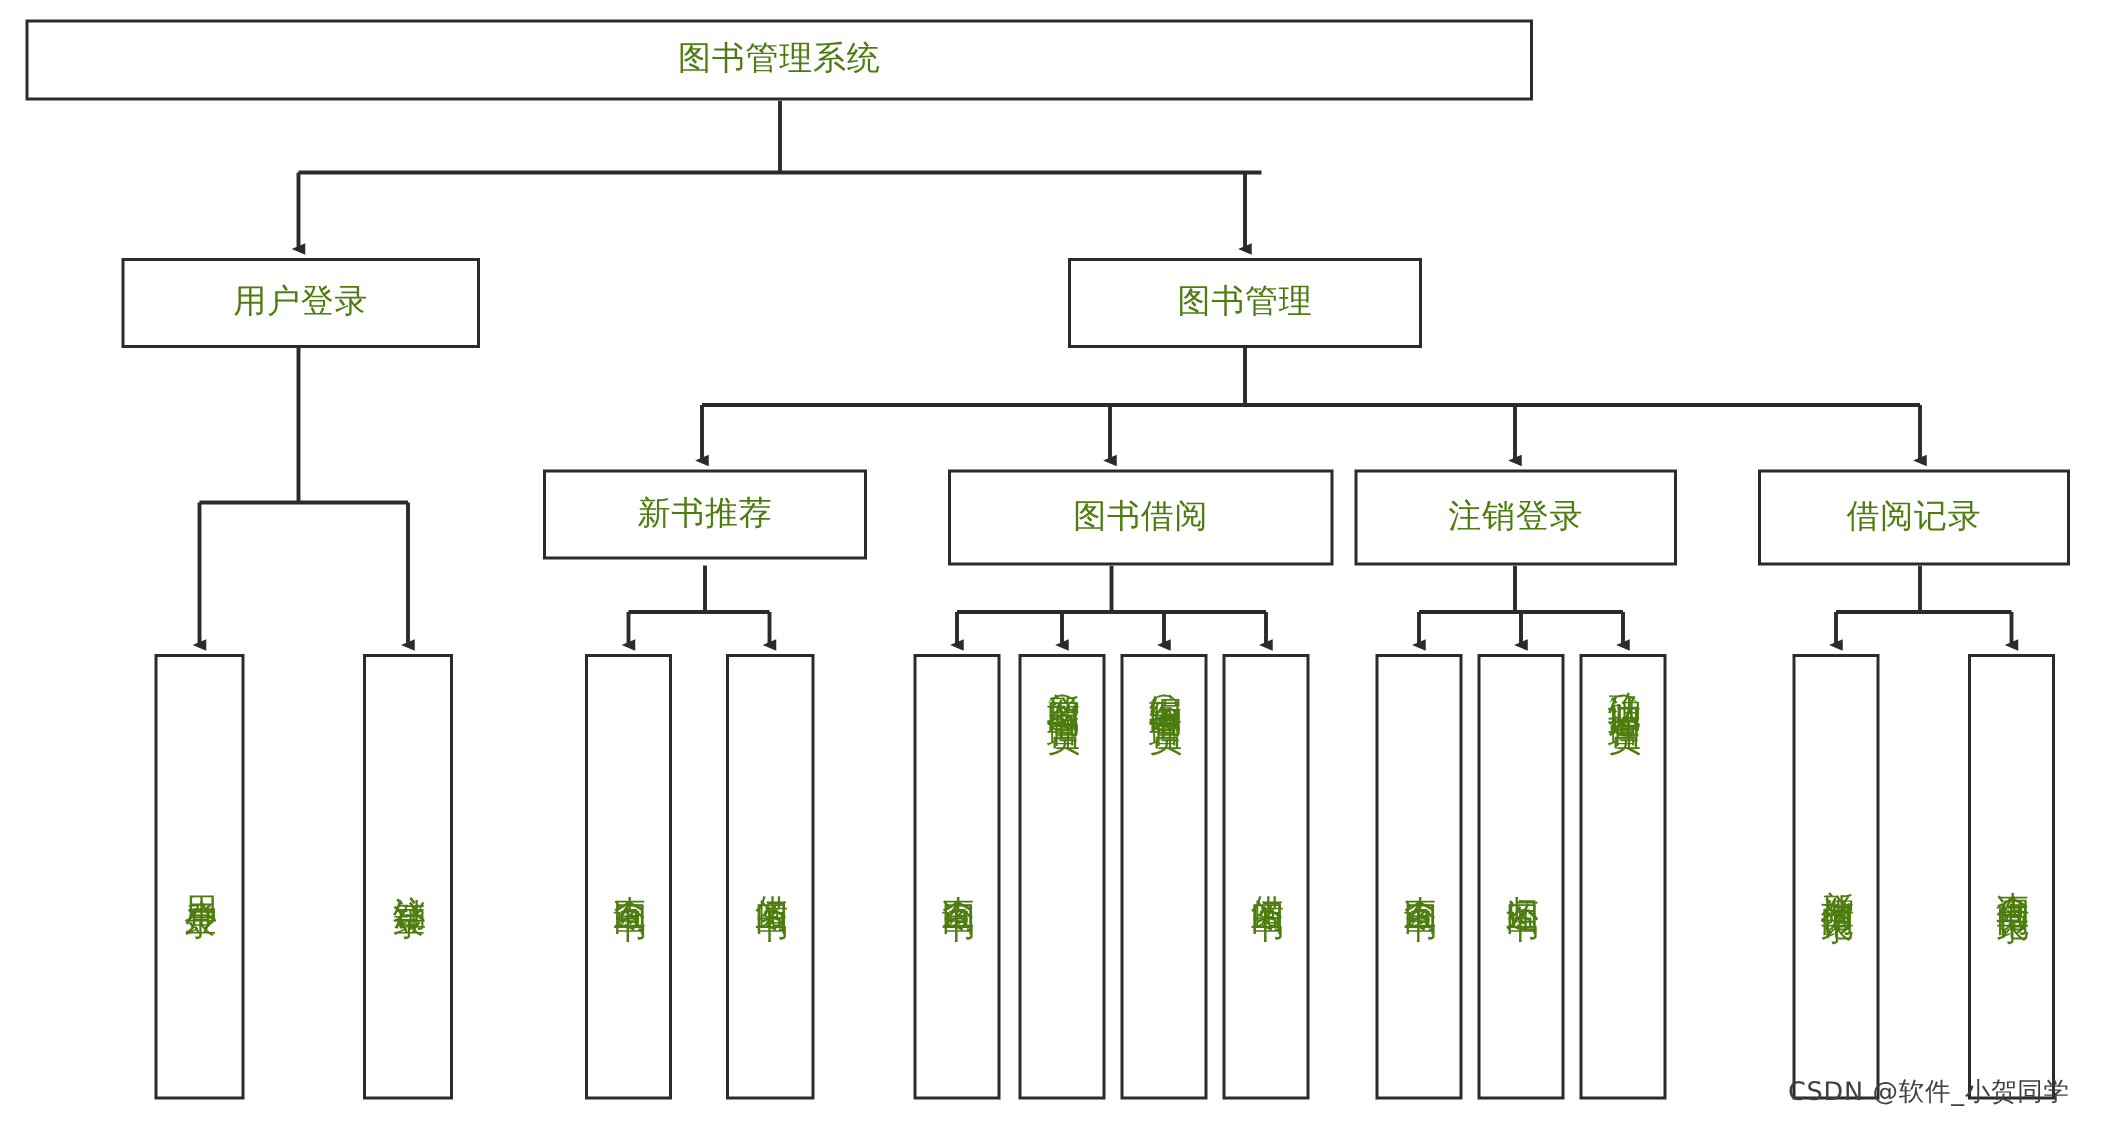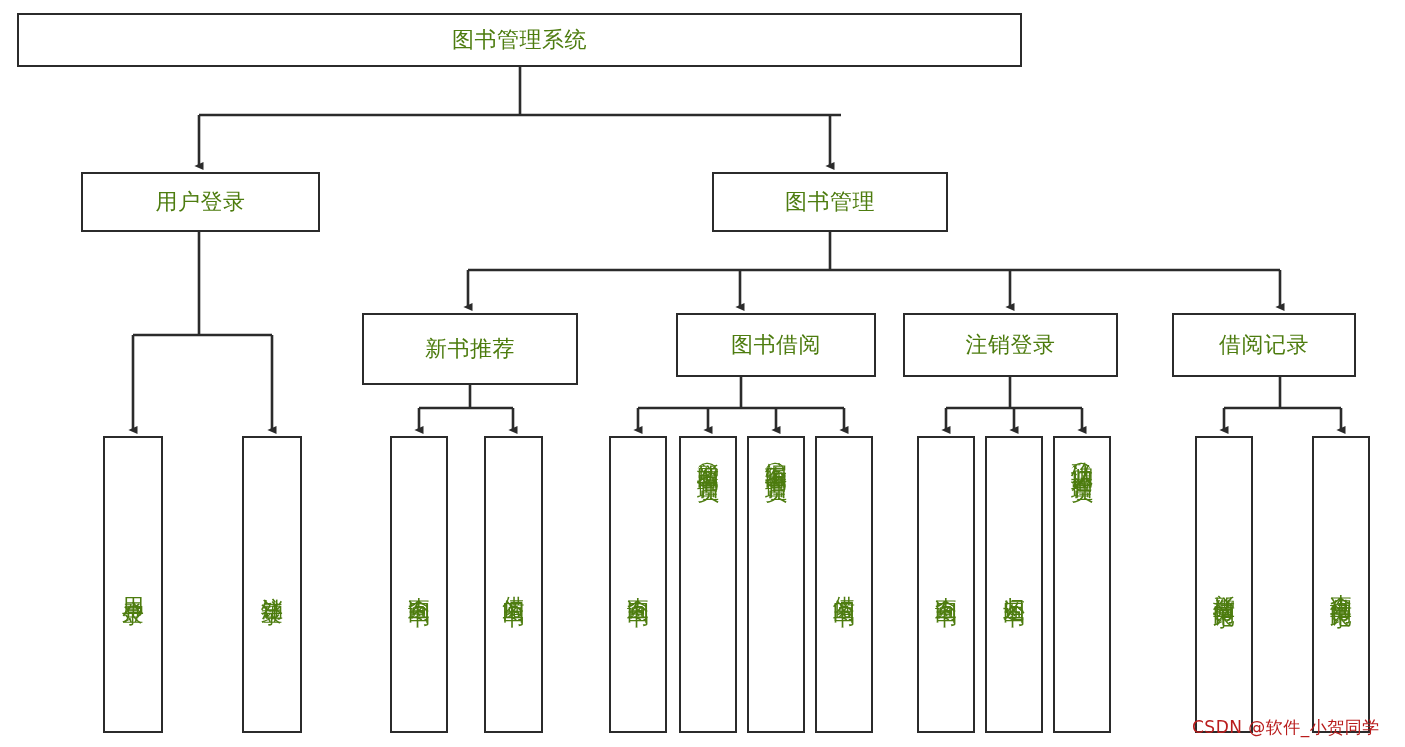--- a/index.html
+++ b/index.html
@@ -55,21 +55,21 @@
     letter-spacing: 3px;
     line-height: 1;
     white-space: nowrap;
   }
   .node.vertical.centered {
     align-items: center;
     padding-top: 0;
   }
   .watermark {
     position: absolute;
-    color: #b91c1c;
+    color: #404040;
     font-size: 17px;
     letter-spacing: 0.5px;
     white-space: nowrap;
     z-index: 5;
   }
 </style>
 </head>
 <body>
 
 <div id="canvas">
@@ -128,30 +128,30 @@
     <span class="label">图书管理系统</span>
   </div>
 
   <div class="node horizontal" style="left:81px; top:172px; width:239px; height:60px;">
     <span class="label">用户登录</span>
   </div>
   <div class="node horizontal" style="left:712px; top:172px; width:236px; height:60px;">
     <span class="label">图书管理</span>
   </div>
 
-  <div class="node horizontal" style="left:362px; top:313px; width:216px; height:72px;">
+  <div class="node horizontal" style="left:362px; top:313px; width:216px; height:60px;">
     <span class="label">新书推荐</span>
   </div>
-  <div class="node horizontal" style="left:632px; top:313px; width:200px; height:64px;margin-left:44px;">
+  <div class="node horizontal" style="left:632px; top:313px; width:257px; height:64px;">
     <span class="label">图书借阅</span>
   </div>
   <div class="node horizontal" style="left:903px; top:313px; width:215px; height:64px;">
     <span class="label">注销登录</span>
   </div>
-  <div class="node horizontal" style="left:1172px; top:313px; width:184px; height:64px;">
+  <div class="node horizontal" style="left:1172px; top:313px; width:208px; height:64px;">
     <span class="label">借阅记录</span>
   </div>
 
   <div class="node vertical centered" style="left:103px; top:436px; width:60px; height:297px;">
     <span class="label">用户登录</span>
   </div>
   <div class="node vertical centered" style="left:242px; top:436px; width:60px; height:297px;">
     <span class="label">注销登录</span>
   </div>
 

